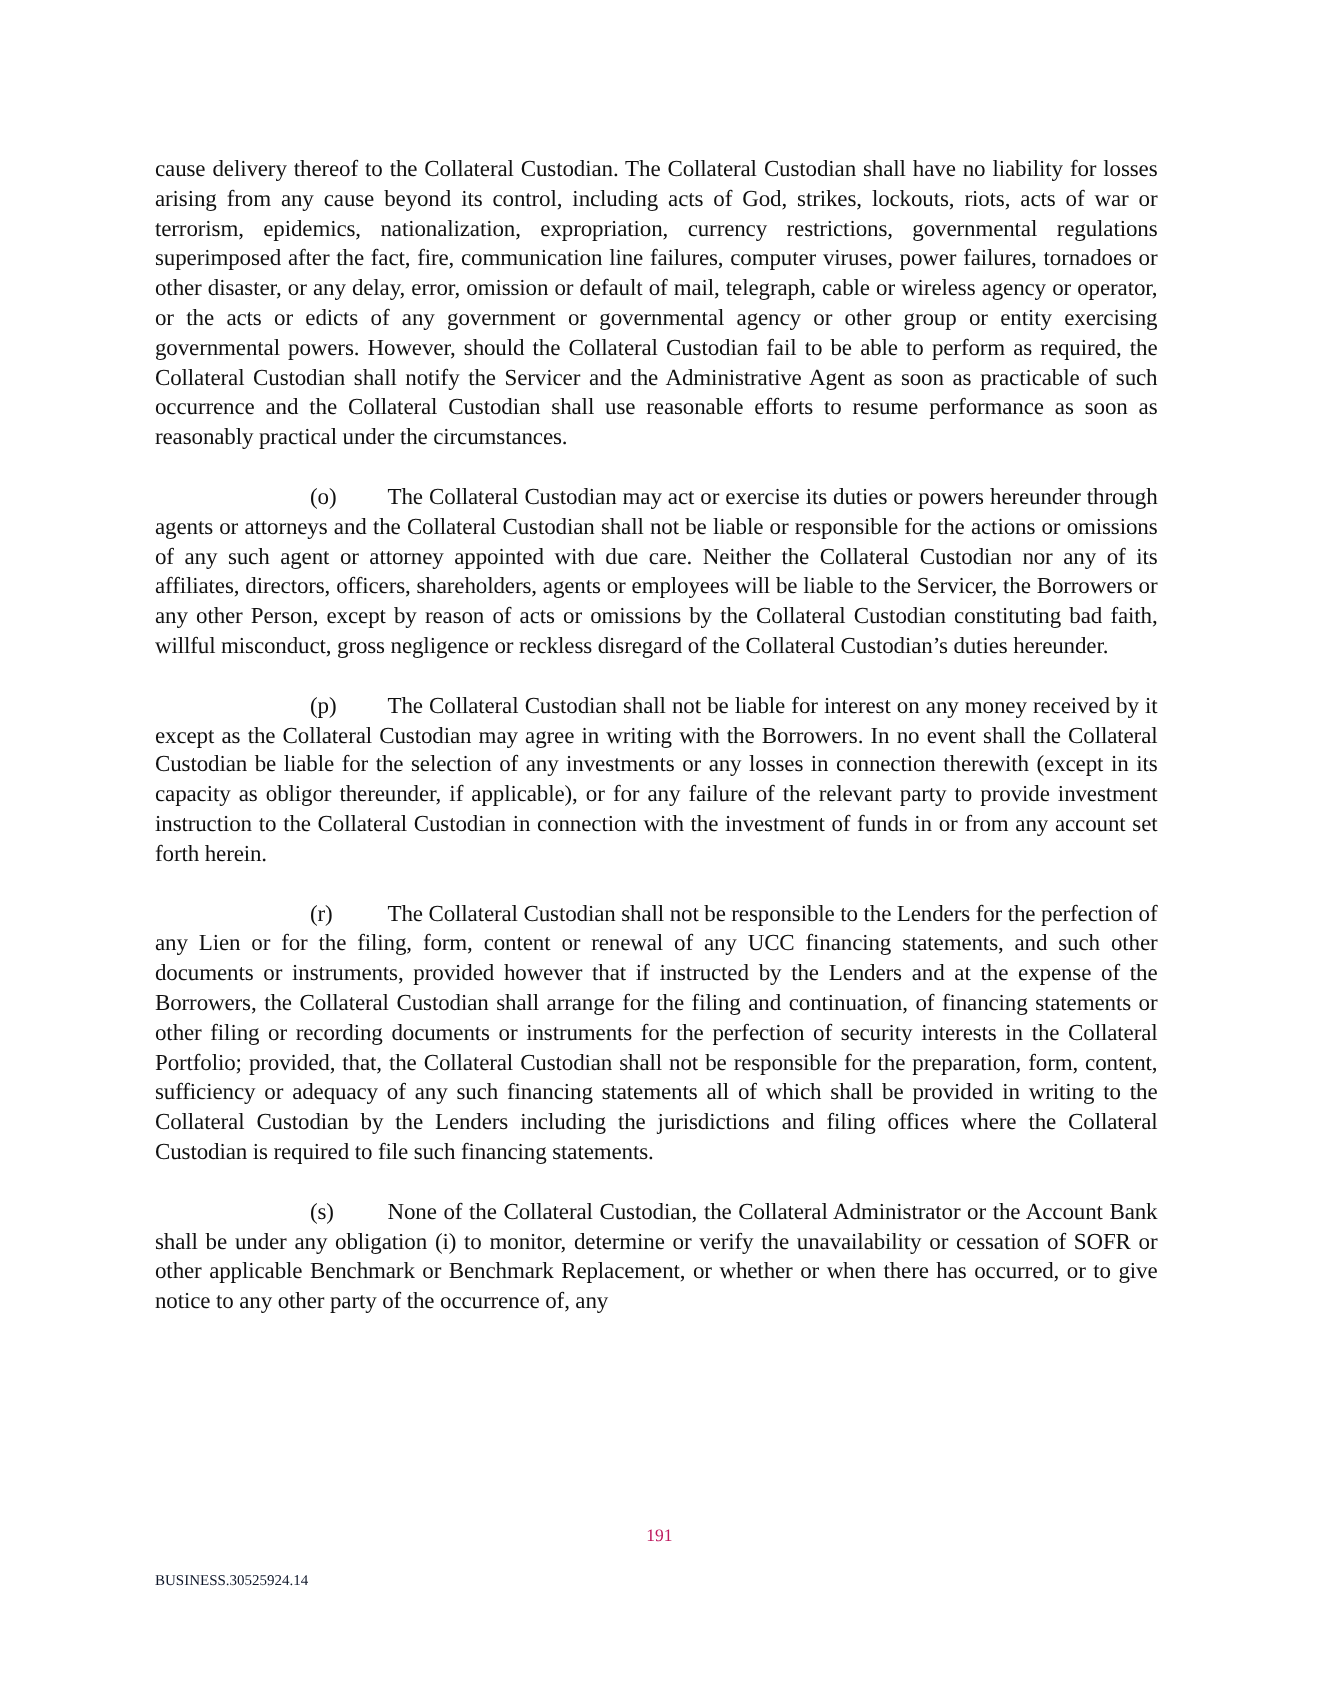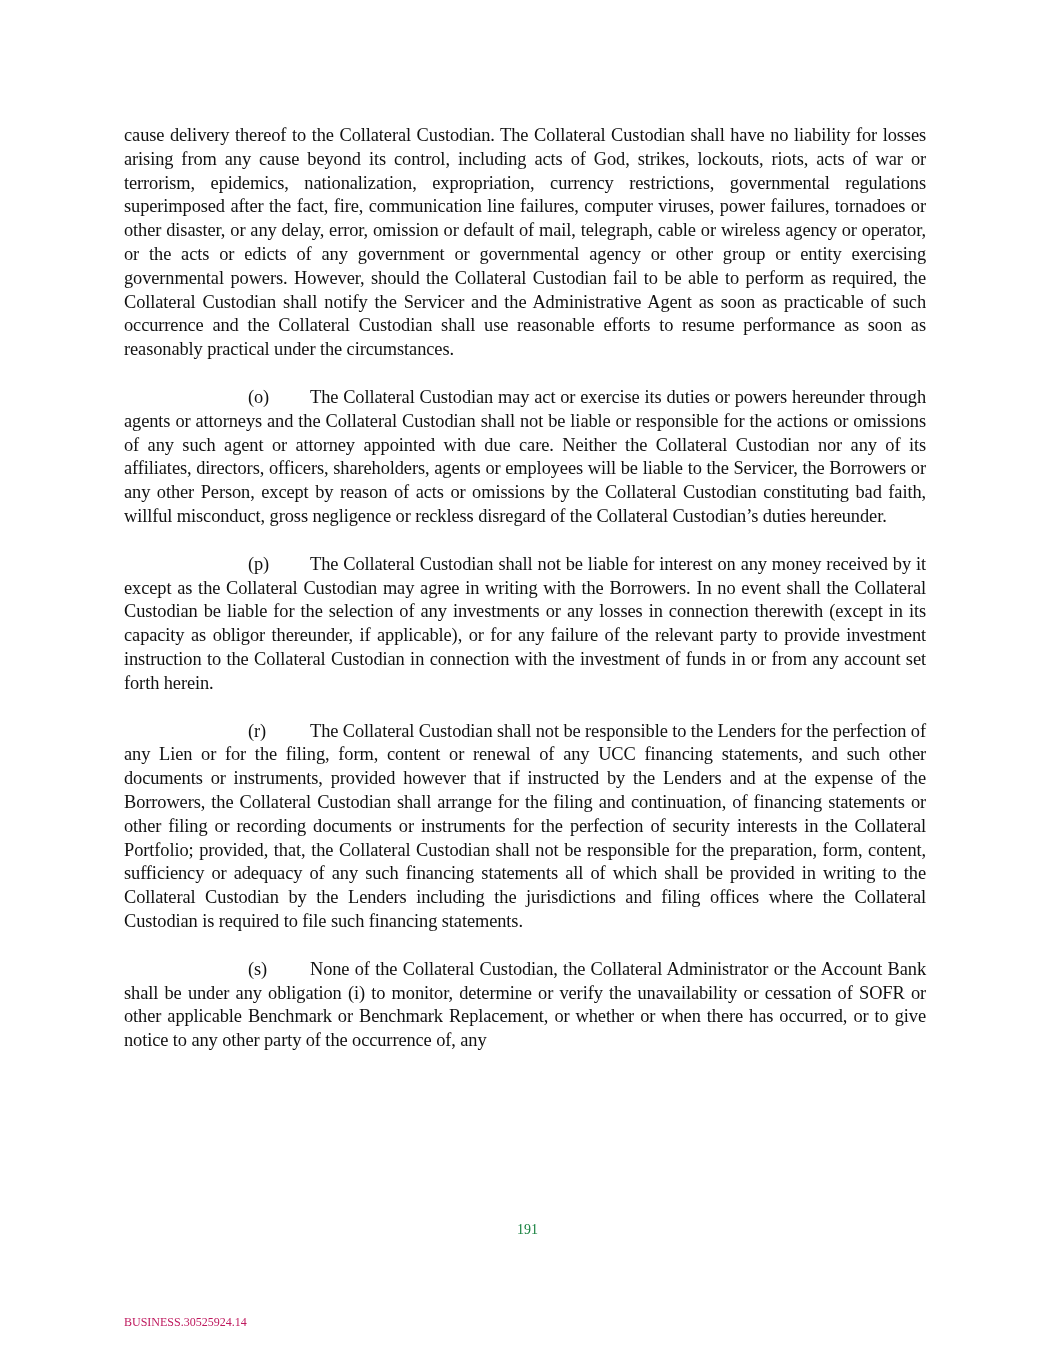--- a/index.html
+++ b/index.html
@@ -33,28 +33,28 @@
       margin-left: 124px;
       width: 62px;
     }
     .page-number {
       position: absolute;
       top: 1222px;
       left: 0;
       width: 1055px;
       text-align: center;
       font-size: 14px;
-      color: #15803d;
+      color: #be185d;
     }
     .doc-id {
       position: absolute;
-      top: 1315px;
+      top: 1257px;
       left: 124px;
       font-size: 12px;
-      color: #be185d;
+      color: #0f172a;
     }
   </style>
 </head>
 <body>
 
 <div class="page">
   <p class="para">
     <span>cause delivery thereof to the Collateral Custodian.  The Collateral Custodian shall have no liability for losses arising from any cause beyond its control, including acts of God, strikes, lockouts, riots, acts of war or terrorism, epidemics, nationalization, expropriation, currency restrictions, governmental regulations superimposed after the fact, fire, communication line failures, computer viruses, power failures, tornadoes or other disaster, or any delay, error, omission or default of mail, telegraph, cable or wireless agency or operator, or the acts or edicts of any government or governmental agency or other group or entity exercising governmental powers.  However, should the Collateral Custodian fail to be able to perform as required, the Collateral Custodian shall notify the Servicer and the Administrative Agent as soon as practicable of such occurrence and the Collateral Custodian shall use reasonable efforts to resume performance as soon as reasonably practical under the circumstances.</span>
   </p>
 

